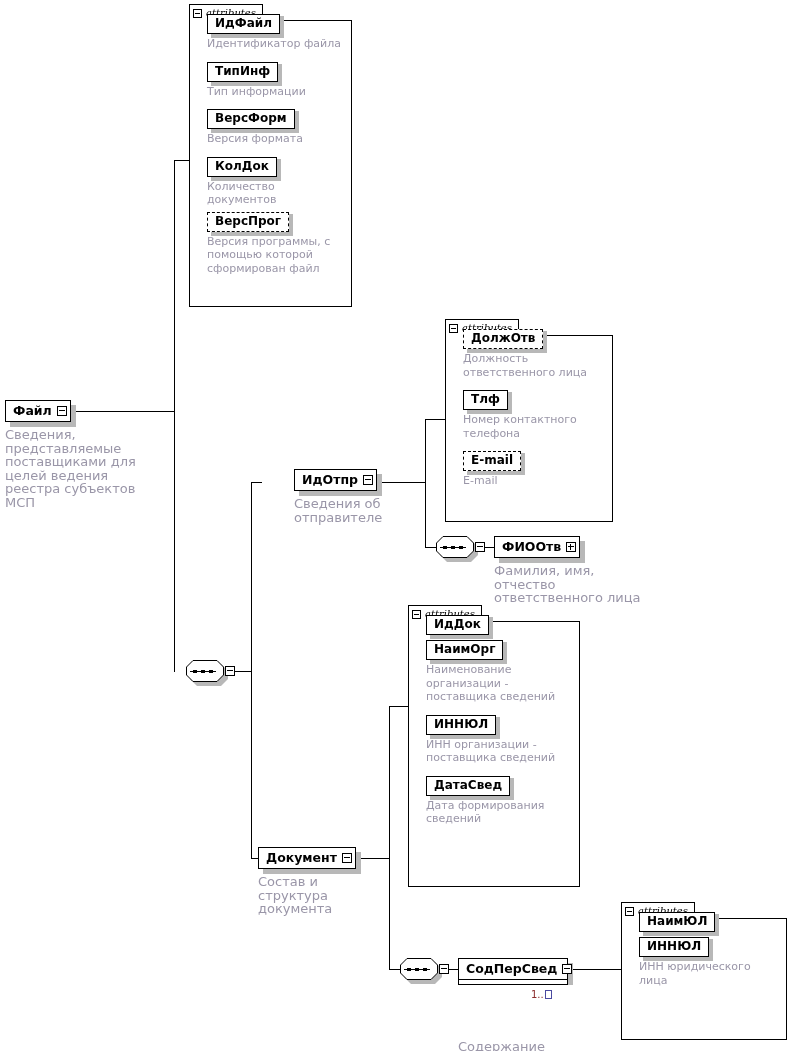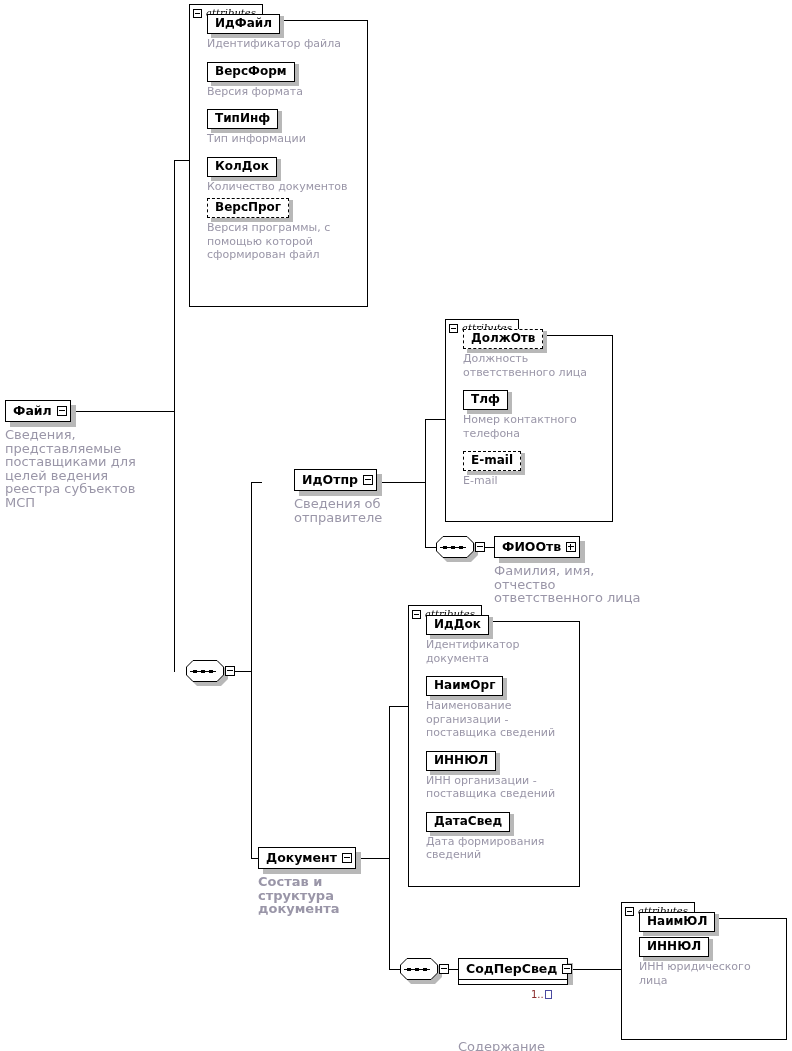--- a/index.html
+++ b/index.html
@@ -316,42 +316,42 @@
   <div class="ln h" style="left:337px; top:858px; width:53px;"></div>
 
   <div class="ln v" style="left:389px; top:706px; height:263px;"></div>
   <div class="ln h" style="left:389px; top:706px; width:19px;"></div>
   <div class="ln h" style="left:389px; top:969px; width:11px;"></div>
 
   <div class="ln h" style="left:448px; top:969px; width:10px;"></div>
 
   <div class="ln h" style="left:567px; top:969px; width:54px;"></div>
 
-  <div class="attrbox" style="left:189px; top:4px; width:179px; height:303px;">
+  <div class="attrbox" style="left:189px; top:4px; width:163px; height:303px;">
     <div class="tab">
       <span class="minus"></span>
       <span class="tablabel">attributes</span>
     </div>
     <div class="body"></div>
     <div class="bodytopleft" style="width:78px;"></div>
     <div class="items">
 
       <div class="attr">
         <span class="chipwrap"><span class="chip">ИдФайл</span></span>
         <div class="desc">Идентификатор файла</div>
       </div>
 
       <div class="attr">
+        <span class="chipwrap"><span class="chip">ТипИнф</span></span>
+        <div class="desc">Тип информации</div>
+      </div>
+
+      <div class="attr">
         <span class="chipwrap"><span class="chip">ВерсФорм</span></span>
         <div class="desc">Версия формата</div>
-      </div>
-
-      <div class="attr">
-        <span class="chipwrap"><span class="chip">ТипИнф</span></span>
-        <div class="desc">Тип информации</div>
       </div>
 
       <div class="attr">
         <span class="chipwrap"><span class="chip">КолДок</span></span>
         <div class="desc last">Количество документов</div>
       </div>
 
       <div class="attr">
         <span class="chipwrap"><span class="chip optional">ВерсПрог</span></span>
         <div class="desc">Версия программы, с помощью которой сформирован файл</div>
@@ -449,21 +449,20 @@
     <div class="tab">
       <span class="minus"></span>
       <span class="tablabel">attributes</span>
     </div>
     <div class="body"></div>
     <div class="bodytopleft" style="width:78px;"></div>
     <div class="items">
 
       <div class="attr">
         <span class="chipwrap"><span class="chip">ИдДок</span></span>
-        <div class="desc">Идентификатор документа</div>
       </div>
 
       <div class="attr">
         <span class="chipwrap"><span class="chip">НаимОрг</span></span>
         <div class="desc">Наименование организации - поставщика сведений</div>
       </div>
 
       <div class="attr">
         <span class="chipwrap"><span class="chip">ИННЮЛ</span></span>
         <div class="desc">ИНН организации - поставщика сведений</div>
@@ -477,21 +476,21 @@
     </div>
   </div>
 
   <div class="node" style="left:258px; top:847px; width:120px;">
     <span class="nodeboxwrap">
       <span class="nodebox">
         <span class="nlabel">Документ</span>
         <span class="toggle"></span>
       </span>
     </span>
-    <div class="ndesc" style="width:115px;font-weight:bold;">Состав и структура документа</div>
+    <div class="ndesc" style="width:115px;">Состав и структура документа</div>
   </div>
 
   <div class="seq" style="left:400px; top:958px;">
     <span class="octwrap">
       <span class="shadow"></span>
       <svg width="38" height="22" viewBox="0 0 38 22" aria-hidden="true">
         <polygon points="7,0.5 31,0.5 37.5,7 37.5,15 31,21.5 7,21.5 0.5,15 0.5,7" fill="#ffffff" stroke="#000000" stroke-width="1"></polygon>
         <rect x="7" y="10" width="4" height="3" fill="#000"></rect>
         <rect x="15" y="10" width="4" height="3" fill="#000"></rect>
         <rect x="23" y="10" width="4" height="3" fill="#000"></rect>

